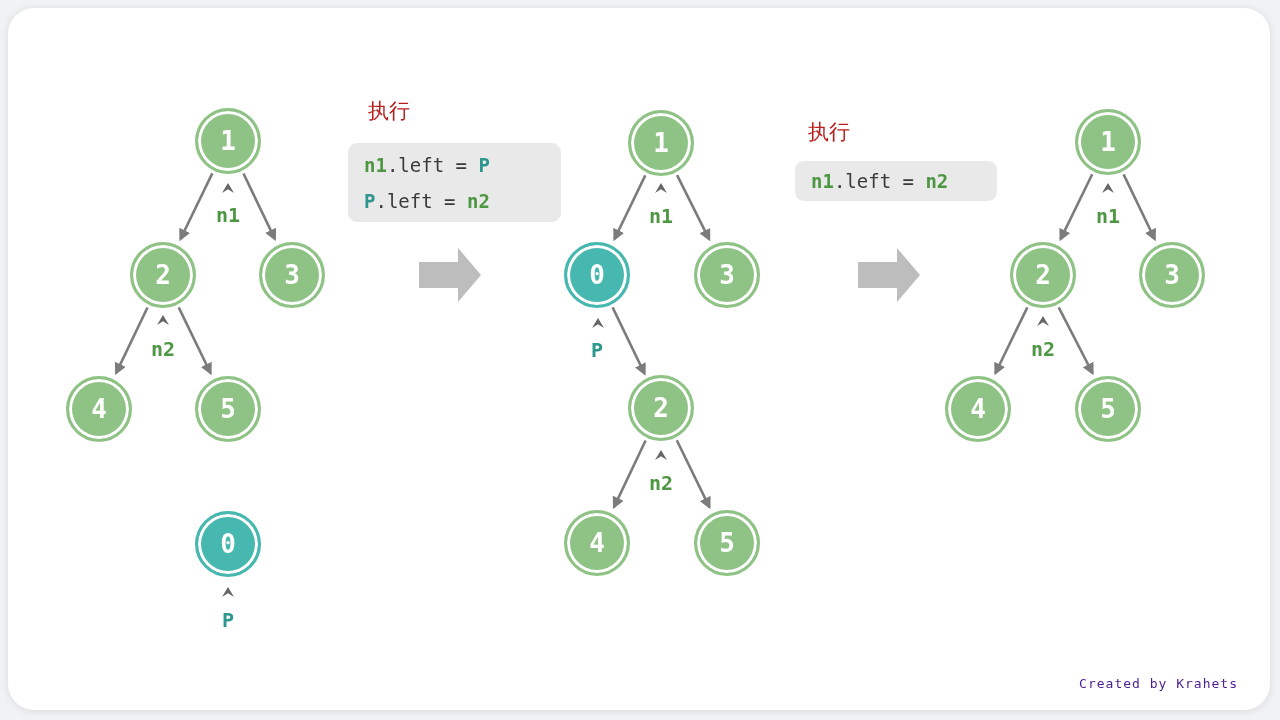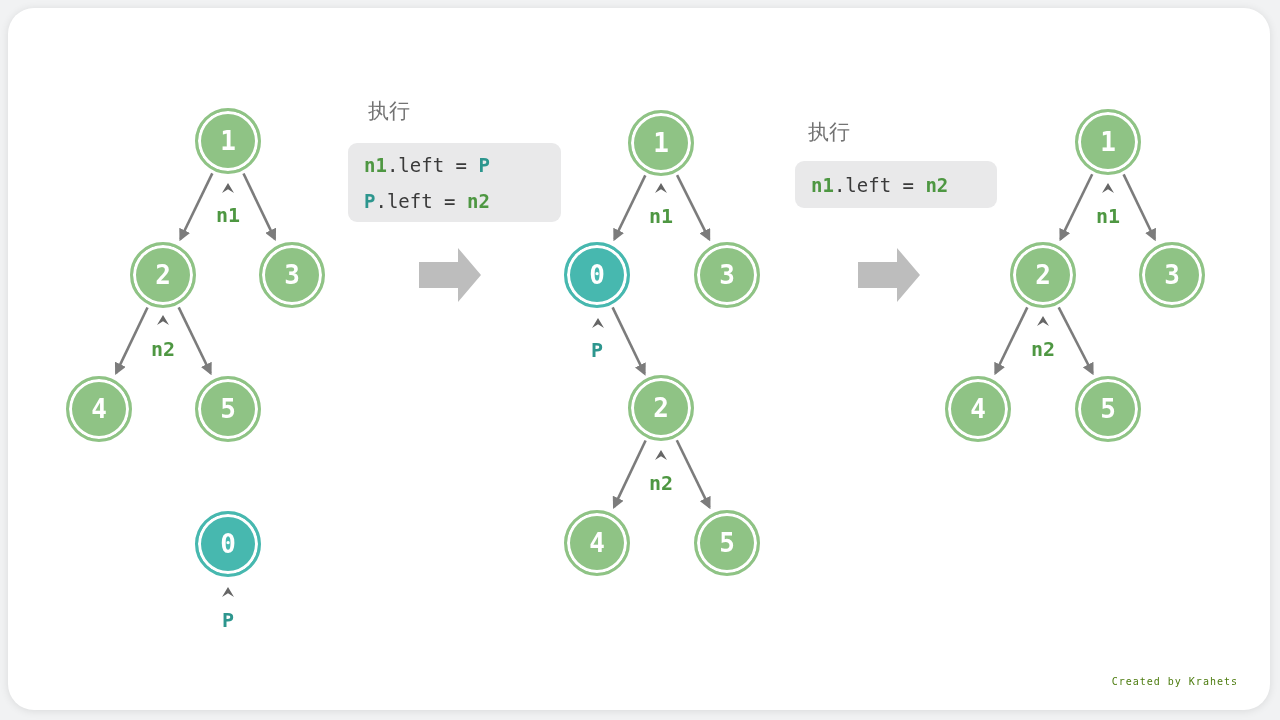--- a/index.html
+++ b/index.html
@@ -27,37 +27,37 @@
   .node.teal{background:#47B8AF;border:3px solid #47B8AF;}
   .ptr-label{
     position:absolute;transform:translate(-50%,-50%);
     font-size:20px;font-weight:bold;white-space:nowrap;
   }
   .ptr-label.green{color:#4E9742;}
   .ptr-label.teal{color:#2D968E;}
   .step-title{
     position:absolute;
     font-family:"Liberation Sans","DejaVu Sans",sans-serif;
-    font-size:21px;color:#737373;white-space:nowrap;
+    font-size:21px;color:#b91c1c;white-space:nowrap;
   }
   .code-box{
     position:absolute;background:#E9E9EA;border-radius:9px;
     display:flex;flex-direction:column;justify-content:center;
     padding:0 16px;box-sizing:border-box;
   }
   .code-line{
     white-space:pre;font-size:19px;line-height:36px;color:#3A3A3A;
   }
   .tok{font-weight:bold;}
   .tok.green{color:#4E9742;}
   .tok.teal{color:#2D968E;}
   .tok.plain{color:#3A3A3A;font-weight:normal;}
   .watermark{
     position:absolute;right:42px;top:676px;
-    font-size:10px;color:#4d7c0f;letter-spacing:1px;
+    font-size:13px;color:#4c1d95;letter-spacing:1px;
   }
 </style>
 </head>
 <body>
 
 <div class="card"></div>
 
 <svg class="layer" width="1280" height="720">
   <defs>
     <marker id="ah" viewBox="0 0 10 10" refX="8" refY="5" markerWidth="4.6" markerHeight="4.6" orient="auto-start-reverse">
@@ -122,21 +122,21 @@
 <div class="node teal" style="left:564px;top:242px">0</div>
 <div class="node green" style="left:694px;top:242px">3</div>
 <div class="node green" style="left:628px;top:375px">2</div>
 <div class="node green" style="left:564px;top:510px">4</div>
 <div class="node green" style="left:694px;top:510px">5</div>
 <div class="ptr-label green" style="left:661px;top:216px">n1</div>
 <div class="ptr-label teal" style="left:597px;top:350px">P</div>
 <div class="ptr-label green" style="left:661px;top:483px">n2</div>
 
 <div class="step-title" style="left:808px;top:118px">执行</div>
-<div class="code-box" style="left:795px;top:161px;width:202px;height:47px">
+<div class="code-box" style="left:795px;top:161px;width:202px;height:40px">
   <div class="code-line"><span class="tok green">n1</span><span class="tok plain">.left = </span><span class="tok green">n2</span></div>
 </div>
 
 <div class="node green" style="left:1075px;top:109px">1</div>
 <div class="node green" style="left:1010px;top:242px">2</div>
 <div class="node green" style="left:1139px;top:242px">3</div>
 <div class="node green" style="left:945px;top:376px">4</div>
 <div class="node green" style="left:1075px;top:376px">5</div>
 <div class="ptr-label green" style="left:1108px;top:216px">n1</div>
 <div class="ptr-label green" style="left:1043px;top:349px">n2</div>

